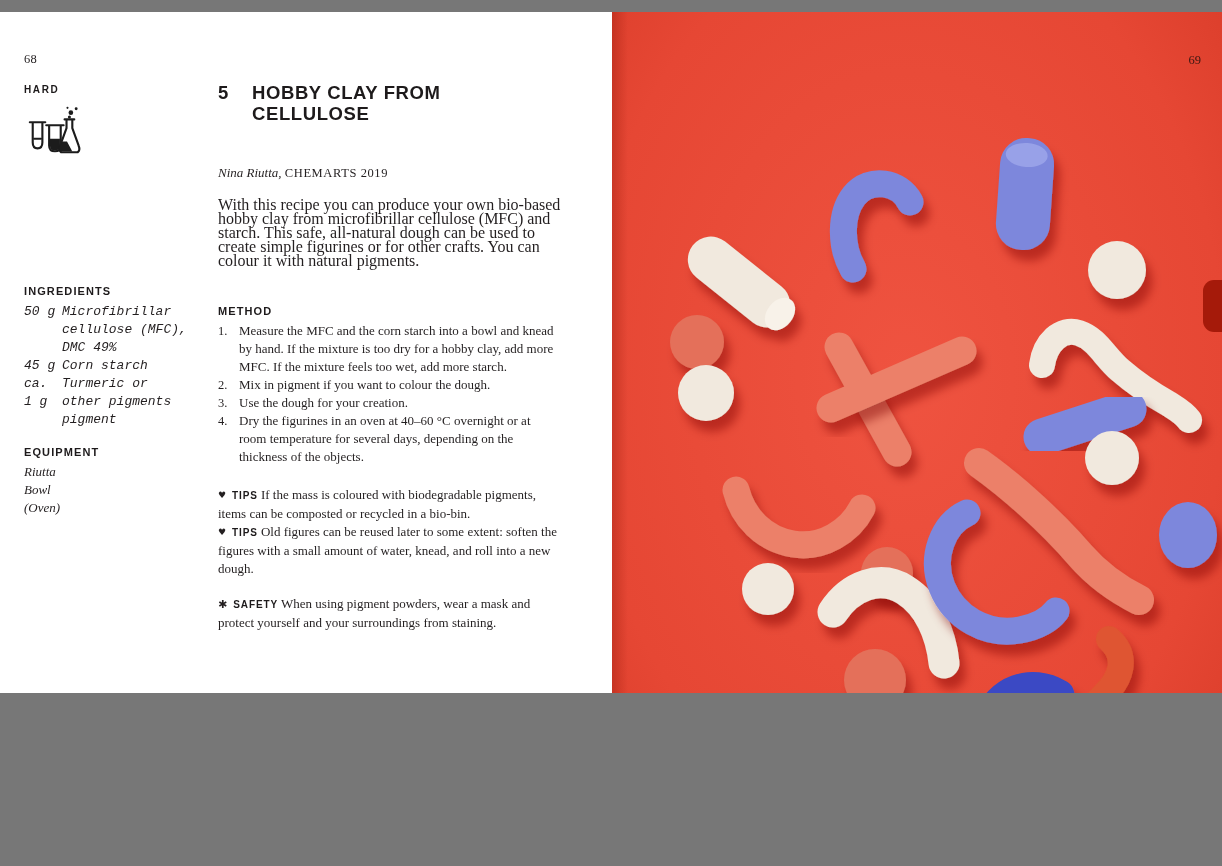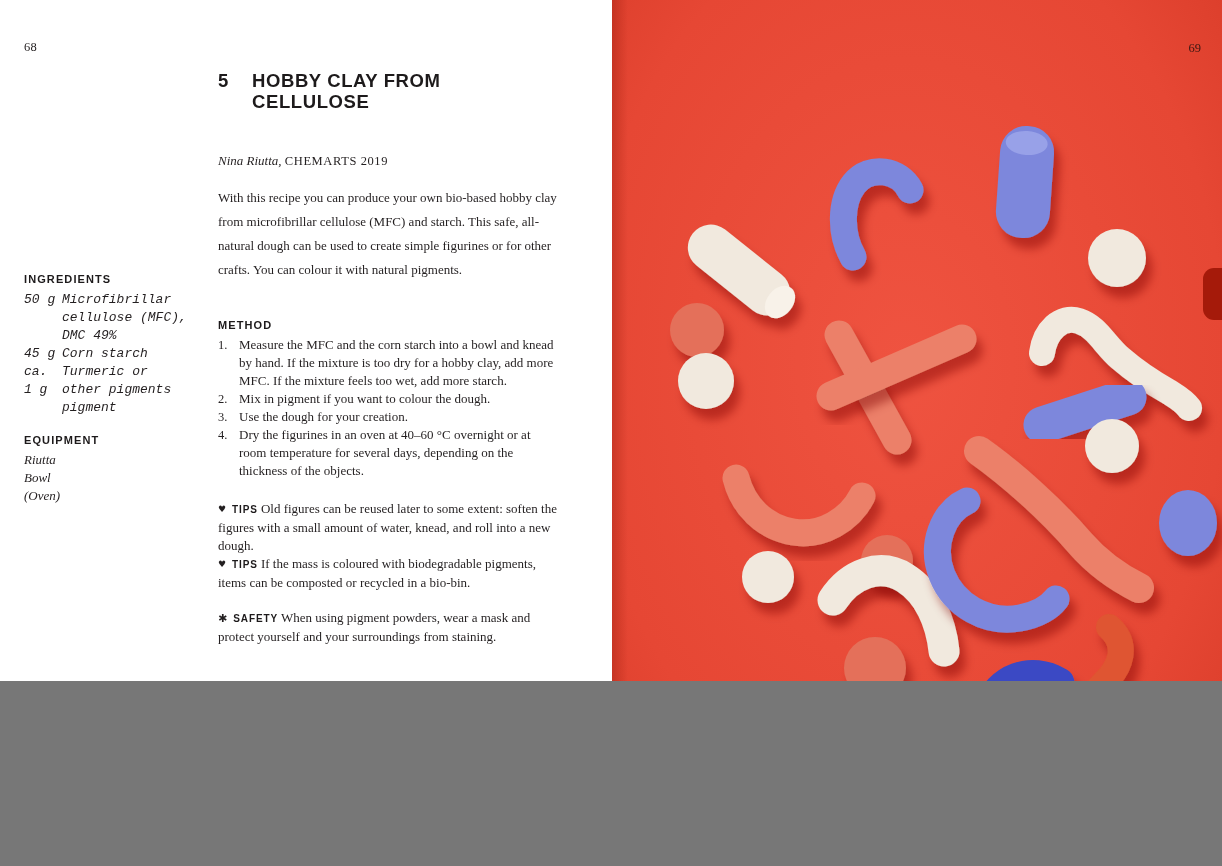--- a/index.html
+++ b/index.html
@@ -1,35 +1,35 @@
 <!DOCTYPE html>
 <html><head>
 <meta charset="utf-8">
 <style>
   html,body{margin:0;padding:0;background:#777;}
-  .spread{position:relative;width:1222px;height:681px;margin:0 auto;background:#fff;overflow:hidden;
+  .spread{position:relative;width:1222px;height:681px;margin:12px auto;background:#fff;overflow:hidden;
           font-family:"Liberation Serif",serif;color:#231f20;}
   
   .page-left{position:absolute;left:0;top:0;width:612px;height:866px;background:#fff;}
   .pagenum-left{position:absolute;left:24px;top:40px;font-size:12.5px;letter-spacing:.3px;}
   .difficulty{position:absolute;left:24px;top:72px;}
   .difficulty .label{font-family:"Liberation Sans",sans-serif;font-weight:bold;font-size:10px;
                      letter-spacing:1.6px;color:#1d1a1b;}
   .difficulty svg{display:block;margin-top:8px;}
   .col-left{position:absolute;left:24px;top:0;width:168px;}
   .col-main{position:absolute;left:218px;top:0;width:343px;}
   .shead{font-family:"Liberation Sans",sans-serif;font-weight:bold;font-size:11px;
          letter-spacing:1.1px;color:#1d1a1b;line-height:12px;}
   h1.title{margin:70px 0 0;font-family:"Liberation Sans",sans-serif;font-weight:bold;
            font-size:18.5px;line-height:21px;letter-spacing:.6px;color:#1d1a1b;display:flex;}
   h1.title .recipe-no{width:34px;flex:none;}
   .byline{margin:41px 0 0;font-size:13px;line-height:16px;}
   .byline .name{font-style:italic;}
   .byline .org{letter-spacing:.6px;font-size:12.5px;}
-  .intro{margin:17px 0 0;font-size:13px;line-height:24px;}
+  .intro{margin:17px 0 0;font-size:16px;line-height:14px;}
   .method-head{margin:37px 0 0;}
   ol.method{margin:5px 0 0;padding:0;list-style:none;font-size:13px;line-height:18px;}
   ol.method li{display:flex;}
   ol.method .num{width:21px;flex:none;font-size:12.5px;}
   ol.method .txt{flex:1;}
   .tip{margin:20px 0 0;font-size:13px;line-height:18px;}
   .tip + .tip{margin:0;}
   .safety{margin:17px 0 0;font-size:13px;line-height:18px;}
   .tip-icon{font-family:"DejaVu Sans",sans-serif;font-size:9px;vertical-align:1px;}
   .safety-icon{font-family:"DejaVu Sans",sans-serif;font-size:11px;}
@@ -48,20 +48,38 @@
 </style>
 </head>
 <body>
 
 <div class="spread">
 
   <section class="page-left">
 
     <div class="pagenum-left">68</div>
 
+    <div class="difficulty">
+      <div class="label">HARD</div>
+      <svg width="58" height="56" viewBox="0 0 60 58" fill="none" stroke="#1c1c1c" stroke-width="2.2" stroke-linecap="round" stroke-linejoin="round">
+        <path d="M9 21 V41 Q9 47 14 47 Q19 47 19 41 V21"></path>
+        <path d="M6 20 H22"></path>
+        <path d="M10.5 37 H17.5"></path>
+        <path d="M26 24 V44 Q26 50 32 50 Q38 50 38 44 V24"></path>
+        <path d="M23 23 H41"></path>
+        <path d="M26.8 37 V44 Q26.8 49.2 32 49.2 Q37.2 49.2 37.2 44 V37 Z" fill="#1c1c1c" stroke="none"></path>
+        <path d="M44 18 V26 L37.5 44 Q35.5 49 38.5 51 H55.5 Q58.5 49 56.5 44 L50 26 V18"></path>
+        <path d="M42 17 H52"></path>
+        <path d="M39.5 40 L36.8 46.5 Q36 50 38.8 50.2 H50 L44.5 40 Z" fill="#1c1c1c" stroke="none"></path>
+        <circle cx="48.5" cy="10" r="2.4" fill="#1c1c1c" stroke="none"></circle>
+        <circle cx="54" cy="6" r="1.5" fill="#1c1c1c" stroke="none"></circle>
+        <circle cx="45" cy="5" r="1.1" fill="#1c1c1c" stroke="none"></circle>
+        <circle cx="47" cy="14.5" r="1.6" fill="#1c1c1c" stroke="none"></circle>
+      </svg>
+    </div>
 
     <div class="col-left">
       <div class="shead ing-head">INGREDIENTS</div>
       <div class="ing-grid">
         <div class="amt">50 g</div>
         <div class="nm">Microfibrillar cellulose (MFC), DMC 49%</div>
         <div class="amt">45 g</div>
         <div class="nm">Corn starch</div>
         <div class="amt">ca. 1 g</div>
         <div class="nm">Turmeric or other pigments pigment</div>
@@ -99,24 +117,24 @@
           <span class="num">3.</span>
           <span class="txt">Use the dough for your creation.</span>
         </li>
         <li>
           <span class="num">4.</span>
           <span class="txt">Dry the figurines in an oven at 40–60 °C overnight or at room temperature for several days, depending on the thickness of the objects.</span>
         </li>
       </ol>
 
       <p class="tip">
-        <span class="tip-icon">♥</span><span class="tip-label">TIPS</span><span>Old figures can be reused later to some extent: soften the figures with a small amount of water, knead, and roll into a new dough.</span>
+        <span class="tip-icon">♥</span><span class="tip-label">TIPS</span><span>If the mass is coloured with biodegradable pigments, items can be composted or recycled in a bio-bin.</span>
       </p>
       <p class="tip">
-        <span class="tip-icon">♥</span><span class="tip-label">TIPS</span><span>If the mass is coloured with biodegradable pigments, items can be composted or recycled in a bio-bin.</span>
+        <span class="tip-icon">♥</span><span class="tip-label">TIPS</span><span>Old figures can be reused later to some extent: soften the figures with a small amount of water, knead, and roll into a new dough.</span>
       </p>
       <p class="safety">
         <span class="safety-icon">✱</span><span class="tip-label">SAFETY</span><span>When using pigment powders, wear a mask and protect yourself and your surroundings from staining.</span>
       </p>
     </div>
   </section>
 
   <section class="page-right">
     <svg class="photo" width="610" height="866" viewBox="0 0 610 866">
       <defs>

